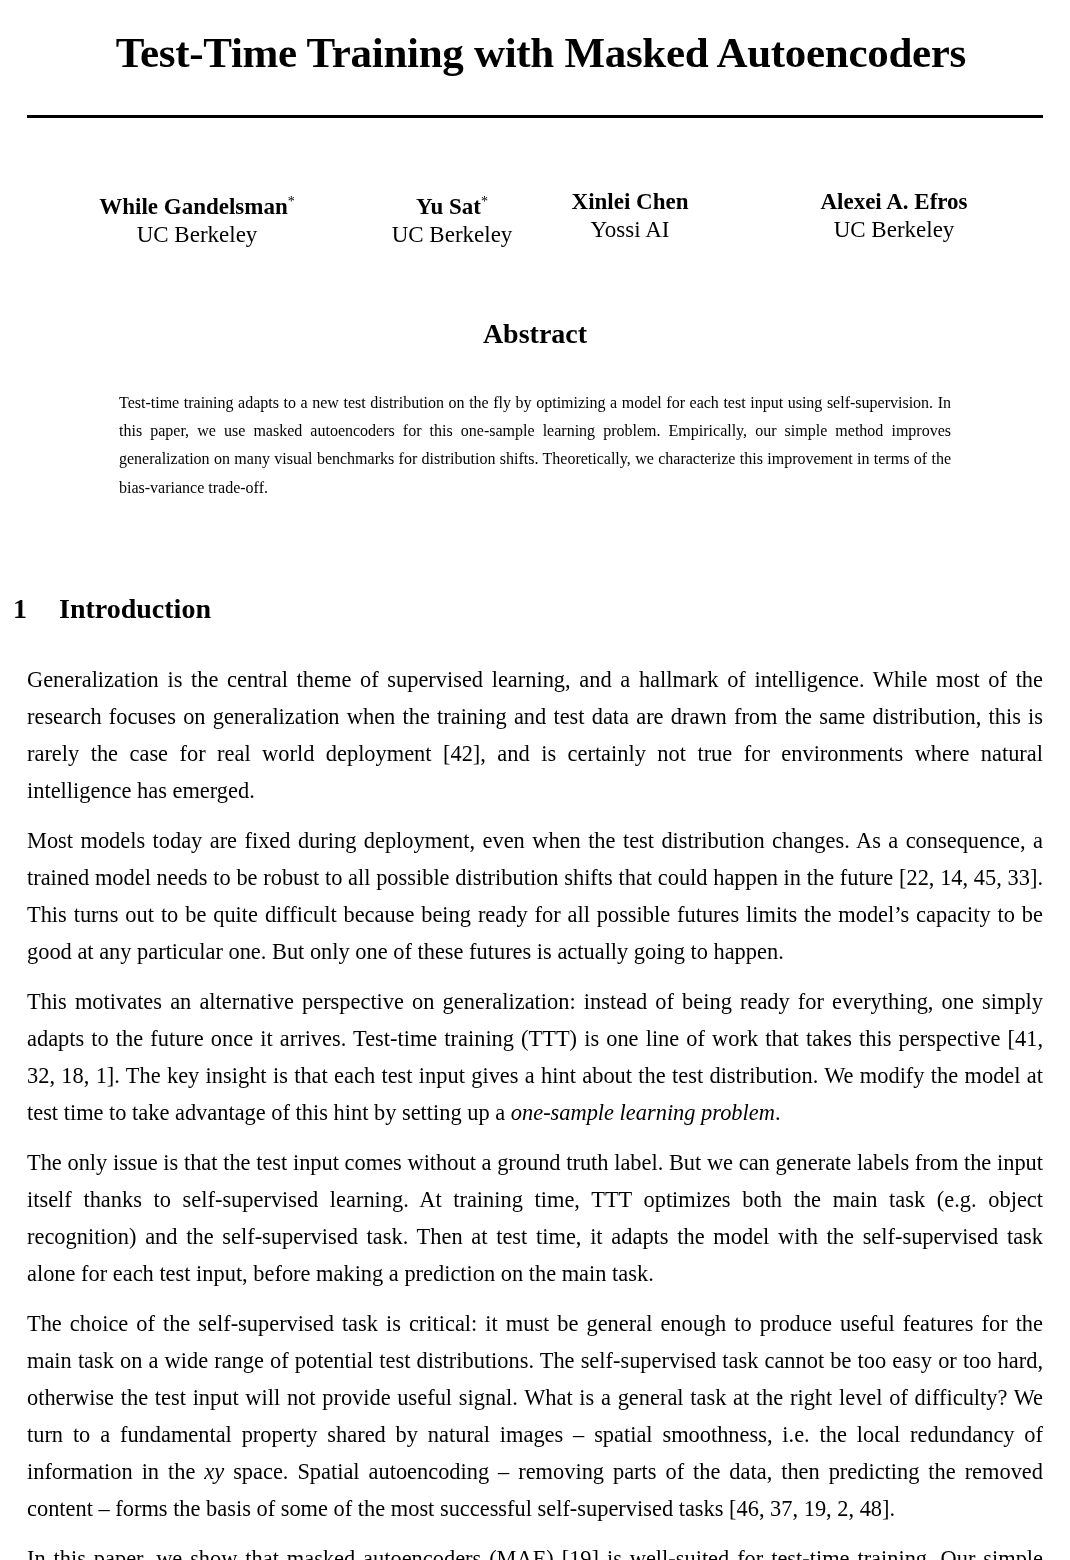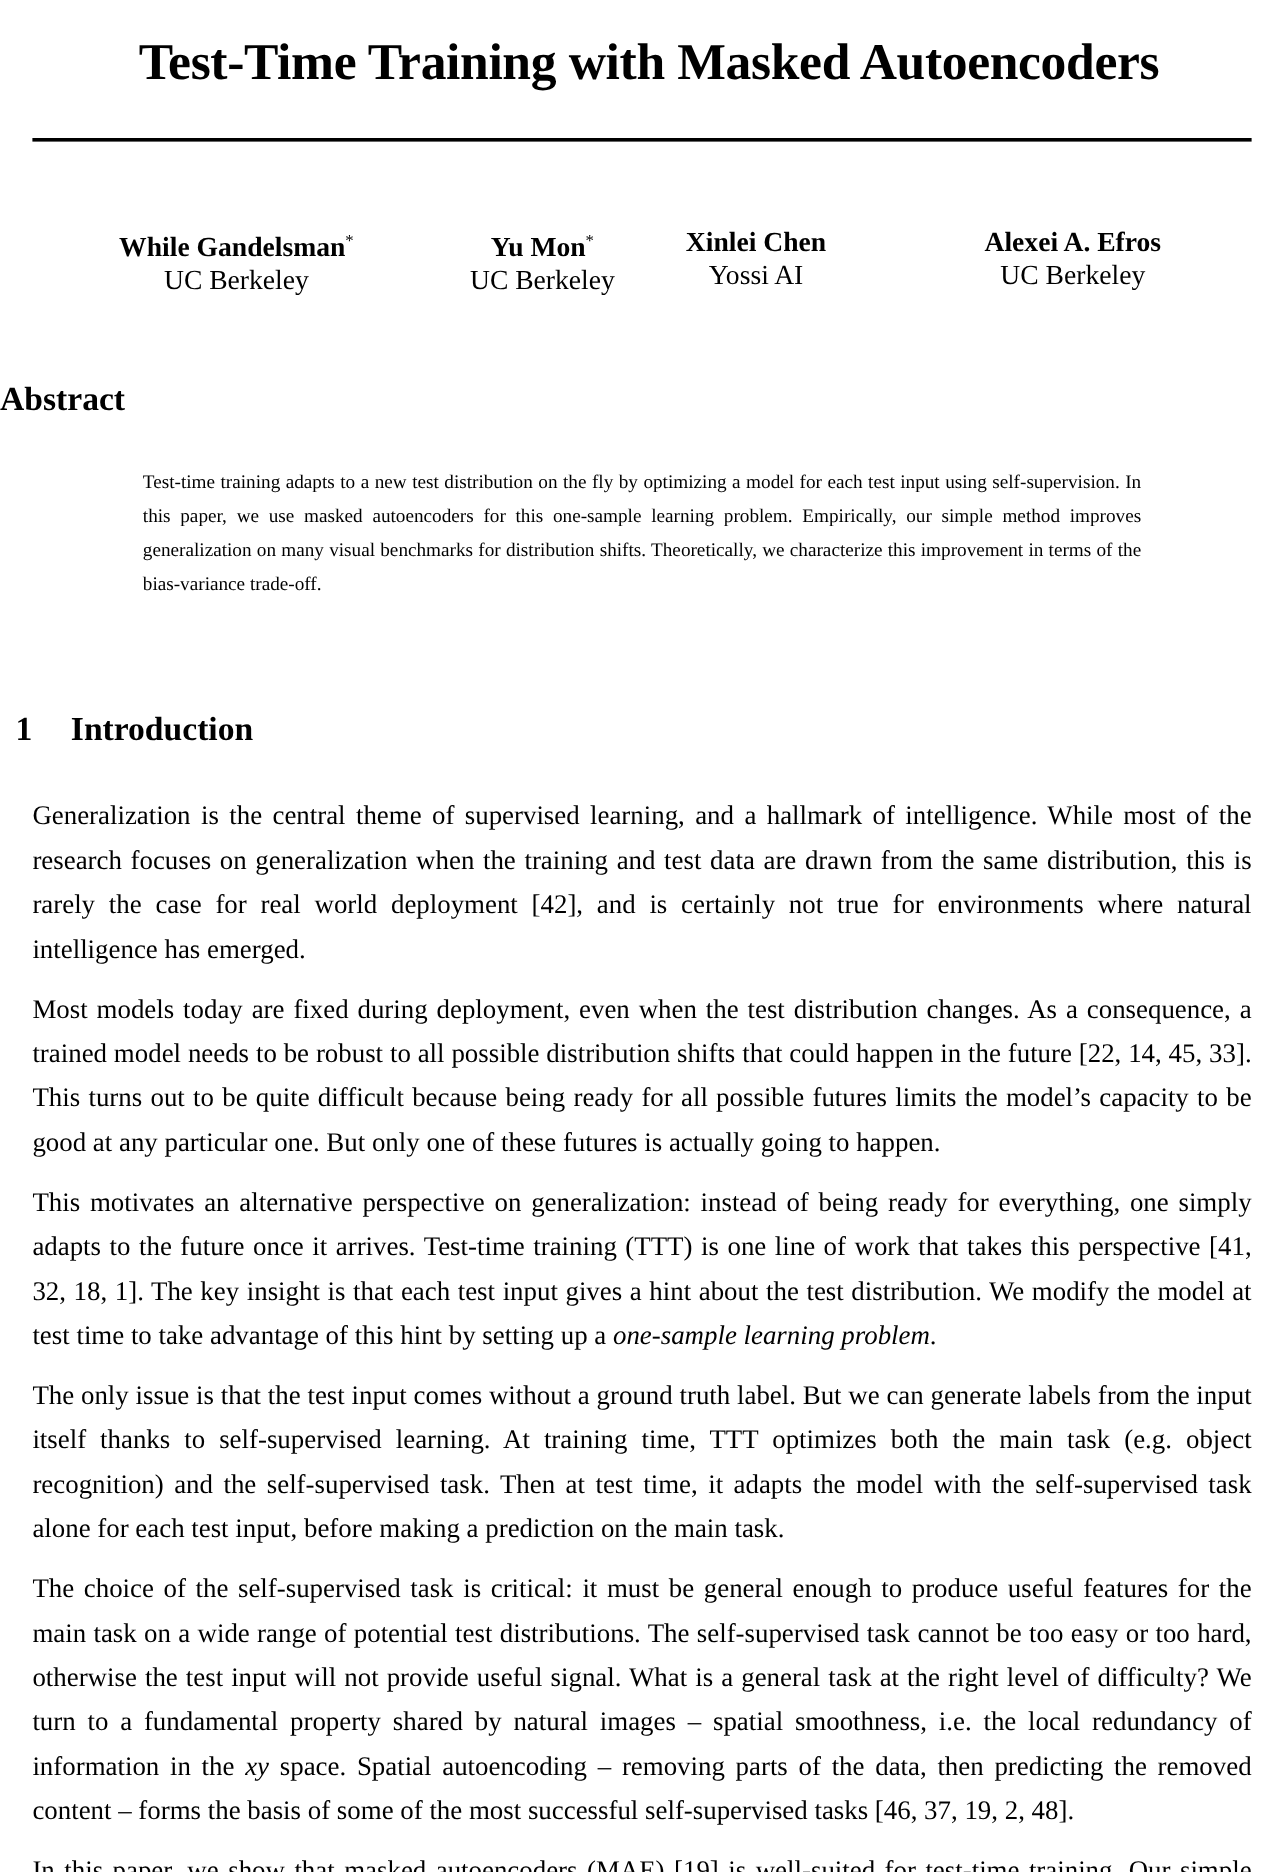--- a/index.html
+++ b/index.html
@@ -20,21 +20,21 @@
     }
     .authors { position: absolute; top: 188px; left: 0; width: 1070px; height: 60px; }
     .author {
       position: absolute; text-align: center; font-size: 23px; line-height: 28px;
       transform: translateX(-50%); white-space: nowrap;
     }
     .author .name { font-weight: bold; }
     .author sup { font-size: 14px; font-weight: normal; vertical-align: 8px; }
     .abstract-head {
       position: absolute; top: 316px; left: 0; width: 1070px;
-      text-align: left; font-weight: bold; font-size: 28px; line-height: 36px;
+      text-align: center; font-weight: bold; font-size: 28px; line-height: 36px;
     }
     .abstract {
       position: absolute; top: 389px; left: 119px; width: 832px;
       font-size: 16px; line-height: 28.2px; text-align: justify;
     }
     .sec-head {
       position: absolute; top: 591px; left: 13px; font-weight: bold; font-size: 28px; line-height: 36px;
     }
     .sec-head .num { display: inline-block; width: 46px; }
     .body-text {
@@ -51,21 +51,21 @@
 <div>
   <div class="title">Test-Time Training with Masked Autoencoders</div>
   <div class="rule"></div>
 
   <div class="authors">
     <div class="author" style="left:197px">
       <div><span class="name">While Gandelsman</span><sup>*</sup></div>
       <div>UC Berkeley</div>
     </div>
     <div class="author" style="left:452px">
-      <div><span class="name">Yu Mon</span><sup>*</sup></div>
+      <div><span class="name">Yu Sat</span><sup>*</sup></div>
       <div>UC Berkeley</div>
     </div>
     <div class="author" style="left:630px">
       <div><span class="name">Xinlei Chen</span></div>
       <div>Yossi AI</div>
     </div>
     <div class="author" style="left:894px">
       <div><span class="name">Alexei A. Efros</span></div>
       <div>UC Berkeley</div>
     </div>

